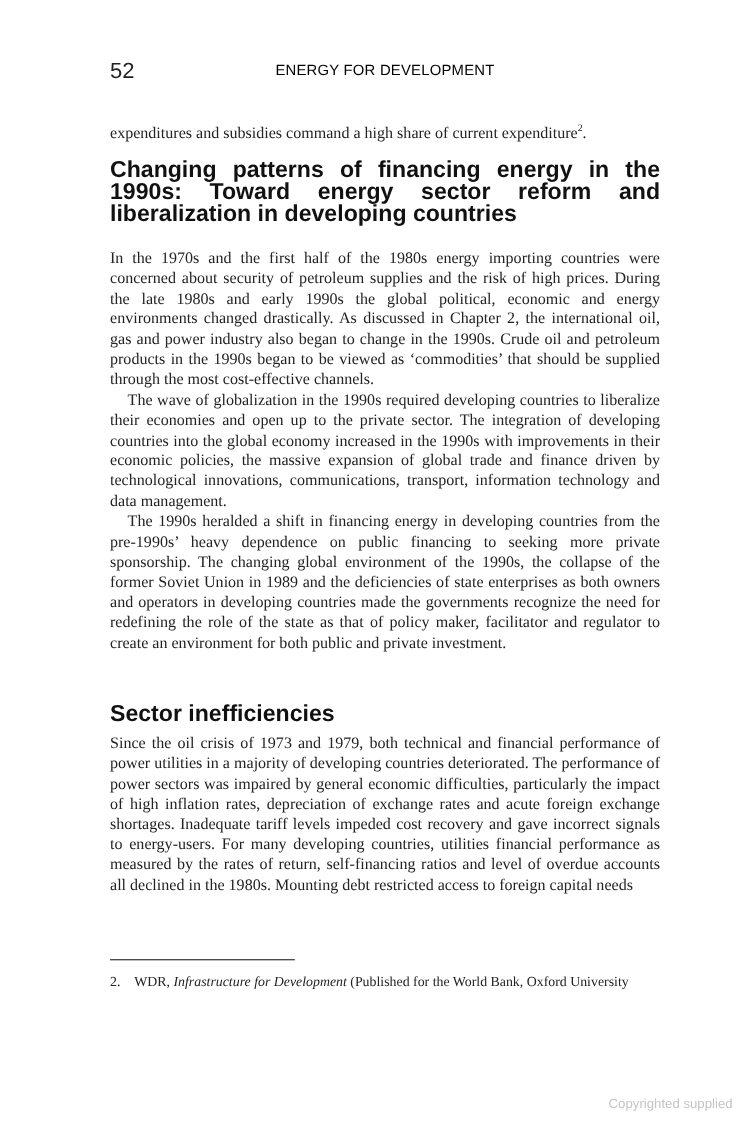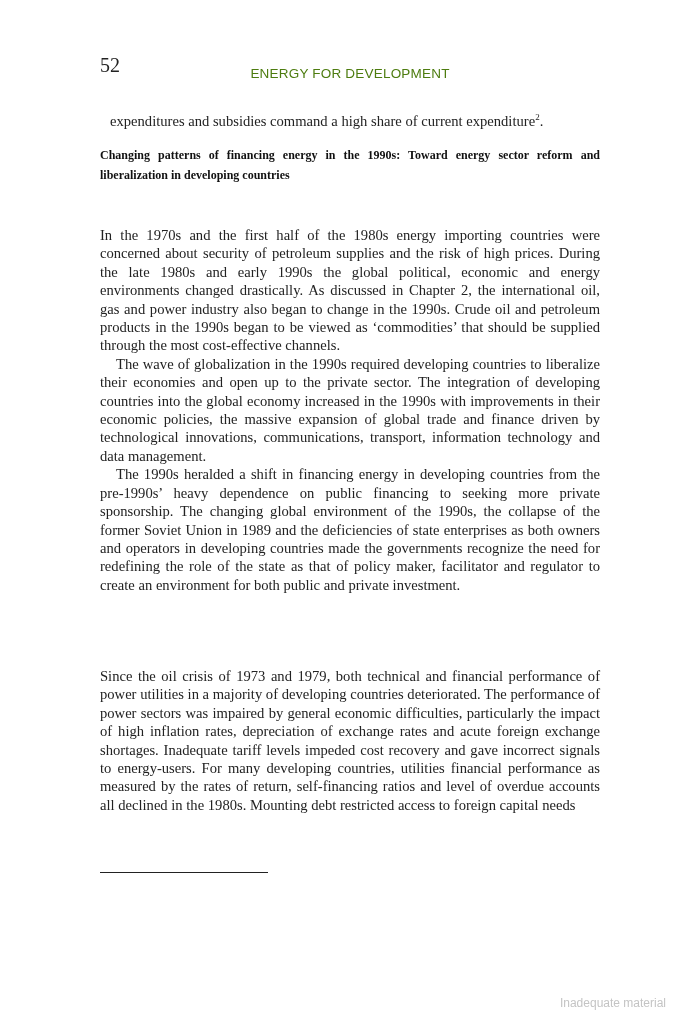--- a/index.html
+++ b/index.html
@@ -1,58 +1,60 @@
 <!DOCTYPE html>
 <html><head>
   <meta charset="utf-8">
   <style>
     html, body { margin: 0; padding: 0; background: #ffffff; }
     body { width: 685px; height: 1028px; position: relative; overflow: hidden; }
     .page { position: absolute; left: 0; top: 0; width: 685px; height: 1028px; background: #fff; }
     .running-head { position: absolute; top: 54px; left: 100px; width: 500px; height: 24px; }
-    .page-num { position: absolute; left: 0; top: 0; font-family: Liberation Serif, serif; font-size: 20px; color: #222; }
-    .run-title { position: absolute; left: 0; right: 0; top: 12px; text-align: center; font-family: "Liberation Sans", sans-serif; font-size: 13.5px; color: #4d7c0f; letter-spacing: 0.2px; }
+    .page-num { position: absolute; left: 0; top: 0; font-family: Liberation Sans, sans-serif; font-size: 20px; color: #222; }
+    .run-title { position: absolute; left: 0; right: 0; top: 2px; text-align: center; font-family: "Liberation Sans", sans-serif; font-size: 13.5px; color: #000000; letter-spacing: 0.2px; }
     .body-text { position: absolute; left: 100px; width: 500px; font-family: "Liberation Serif", serif; font-size: 14.6px; line-height: 18.4px; color: #222; text-align: justify; text-align-last: left; }
     .body-text p { margin: 0; }
     .indent { text-indent: 16px; }
-    .heading { position: absolute; left: 100px; width: 500px; font-family: Liberation Serif, serif; font-weight: bold; font-size: 12px; line-height: 20px; color: #111; text-align: justify; text-align-last: left; }
+    .heading { position: absolute; left: 100px; width: 500px; font-family: Liberation Sans, sans-serif; font-weight: bold; font-size: 21px; line-height: 20px; color: #111; text-align: justify; text-align-last: left; }
     sup { font-size: 9px; line-height: 0; vertical-align: 6px; }
     .rule { position: absolute; left: 100px; top: 872px; width: 168px; height: 0; border-top: 1.3px solid #222; }
     .footnote { position: absolute; left: 100px; top: 884px; width: 500px; font-family: "Liberation Serif", serif; font-size: 12.6px; line-height: 17.5px; color: #222; text-align: justify; text-align-last: left; }
     .fn-num { display: inline-block; width: 22px; }
     .fn-cont { padding-left: 22px; }
     .fn-ital { font-style: italic; }
     .watermark { position: absolute; right: 19px; top: 996px; font-family: "Liberation Sans", sans-serif; font-size: 12px; color: #c4c4c4; }
   </style>
 </head>
 <body>
 
 <div class="page">
 
   <div class="running-head">
     <span class="page-num">52</span>
     <div class="run-title">ENERGY FOR DEVELOPMENT</div>
   </div>
 
-  <div class="body-text" style="top:112px;margin-left:10px;">
+  <div class="body-text" style="top:112px;">
     <p><span>expenditures and subsidies command a high share of current expenditure</span><sup>2</sup><span>.</span></p>
   </div>
 
   <div class="heading" style="top:145px;">Changing patterns of financing energy in the 1990s: Toward energy sector reform and liberalization in developing countries</div>
 
   <div class="body-text" style="top:226px;font-family:Liberation Serif, serif;">
     <p>In the 1970s and the first half of the 1980s energy importing countries were concerned about security of petroleum supplies and the risk of high prices. During the late 1980s and early 1990s the global political, economic and energy environments changed drastically. As discussed in Chapter 2, the international oil, gas and power industry also began to change in the 1990s. Crude oil and petroleum products in the 1990s began to be viewed as ‘commodities’ that should be supplied through the most cost-effective channels.</p>
     <p class="indent">The wave of globalization in the 1990s required developing countries to liberalize their economies and open up to the private sector. The integration of developing countries into the global economy increased in the 1990s with improvements in their economic policies, the massive expansion of global trade and finance driven by technological innovations, communications, transport, information technology and data management.</p>
     <p class="indent">The 1990s heralded a shift in financing energy in developing countries from the pre-1990s’ heavy dependence on public financing to seeking more private sponsorship. The changing global environment of the 1990s, the collapse of the former Soviet Union in 1989 and the deficiencies of state enterprises as both owners and operators in developing countries made the governments recognize the need for redefining the role of the state as that of policy maker, facilitator and regulator to create an environment for both public and private investment.</p>
   </div>
 
+  <div class="heading" style="top:639px;">Sector inefficiencies</div>
 
   <div class="body-text" style="top:667px;">
     <p>Since the oil crisis of 1973 and 1979, both technical and financial performance of power utilities in a majority of developing countries deteriorated. The performance of power sectors was impaired by general economic difficulties, particularly the impact of high inflation rates, depreciation of exchange rates and acute foreign exchange shortages. Inadequate tariff levels impeded cost recovery and gave incorrect signals to energy-users. For many developing countries, utilities financial performance as measured by the rates of return, self-financing ratios and level of overdue accounts all declined in the 1980s. Mounting debt restricted access to foreign capital needs</p>
   </div>
 
   <div class="rule"></div>
 
   <div class="footnote">
+    <div><span class="fn-num">2.</span><span>WDR, </span><span class="fn-ital">Infrastructure for Development</span><span> (Published for the World Bank, Oxford University</span></div>
   </div>
 
-  <div class="watermark">Inadequate material</div>
+  <div class="watermark">Copyrighted supplied</div>
 </div>
 
 </body></html>

